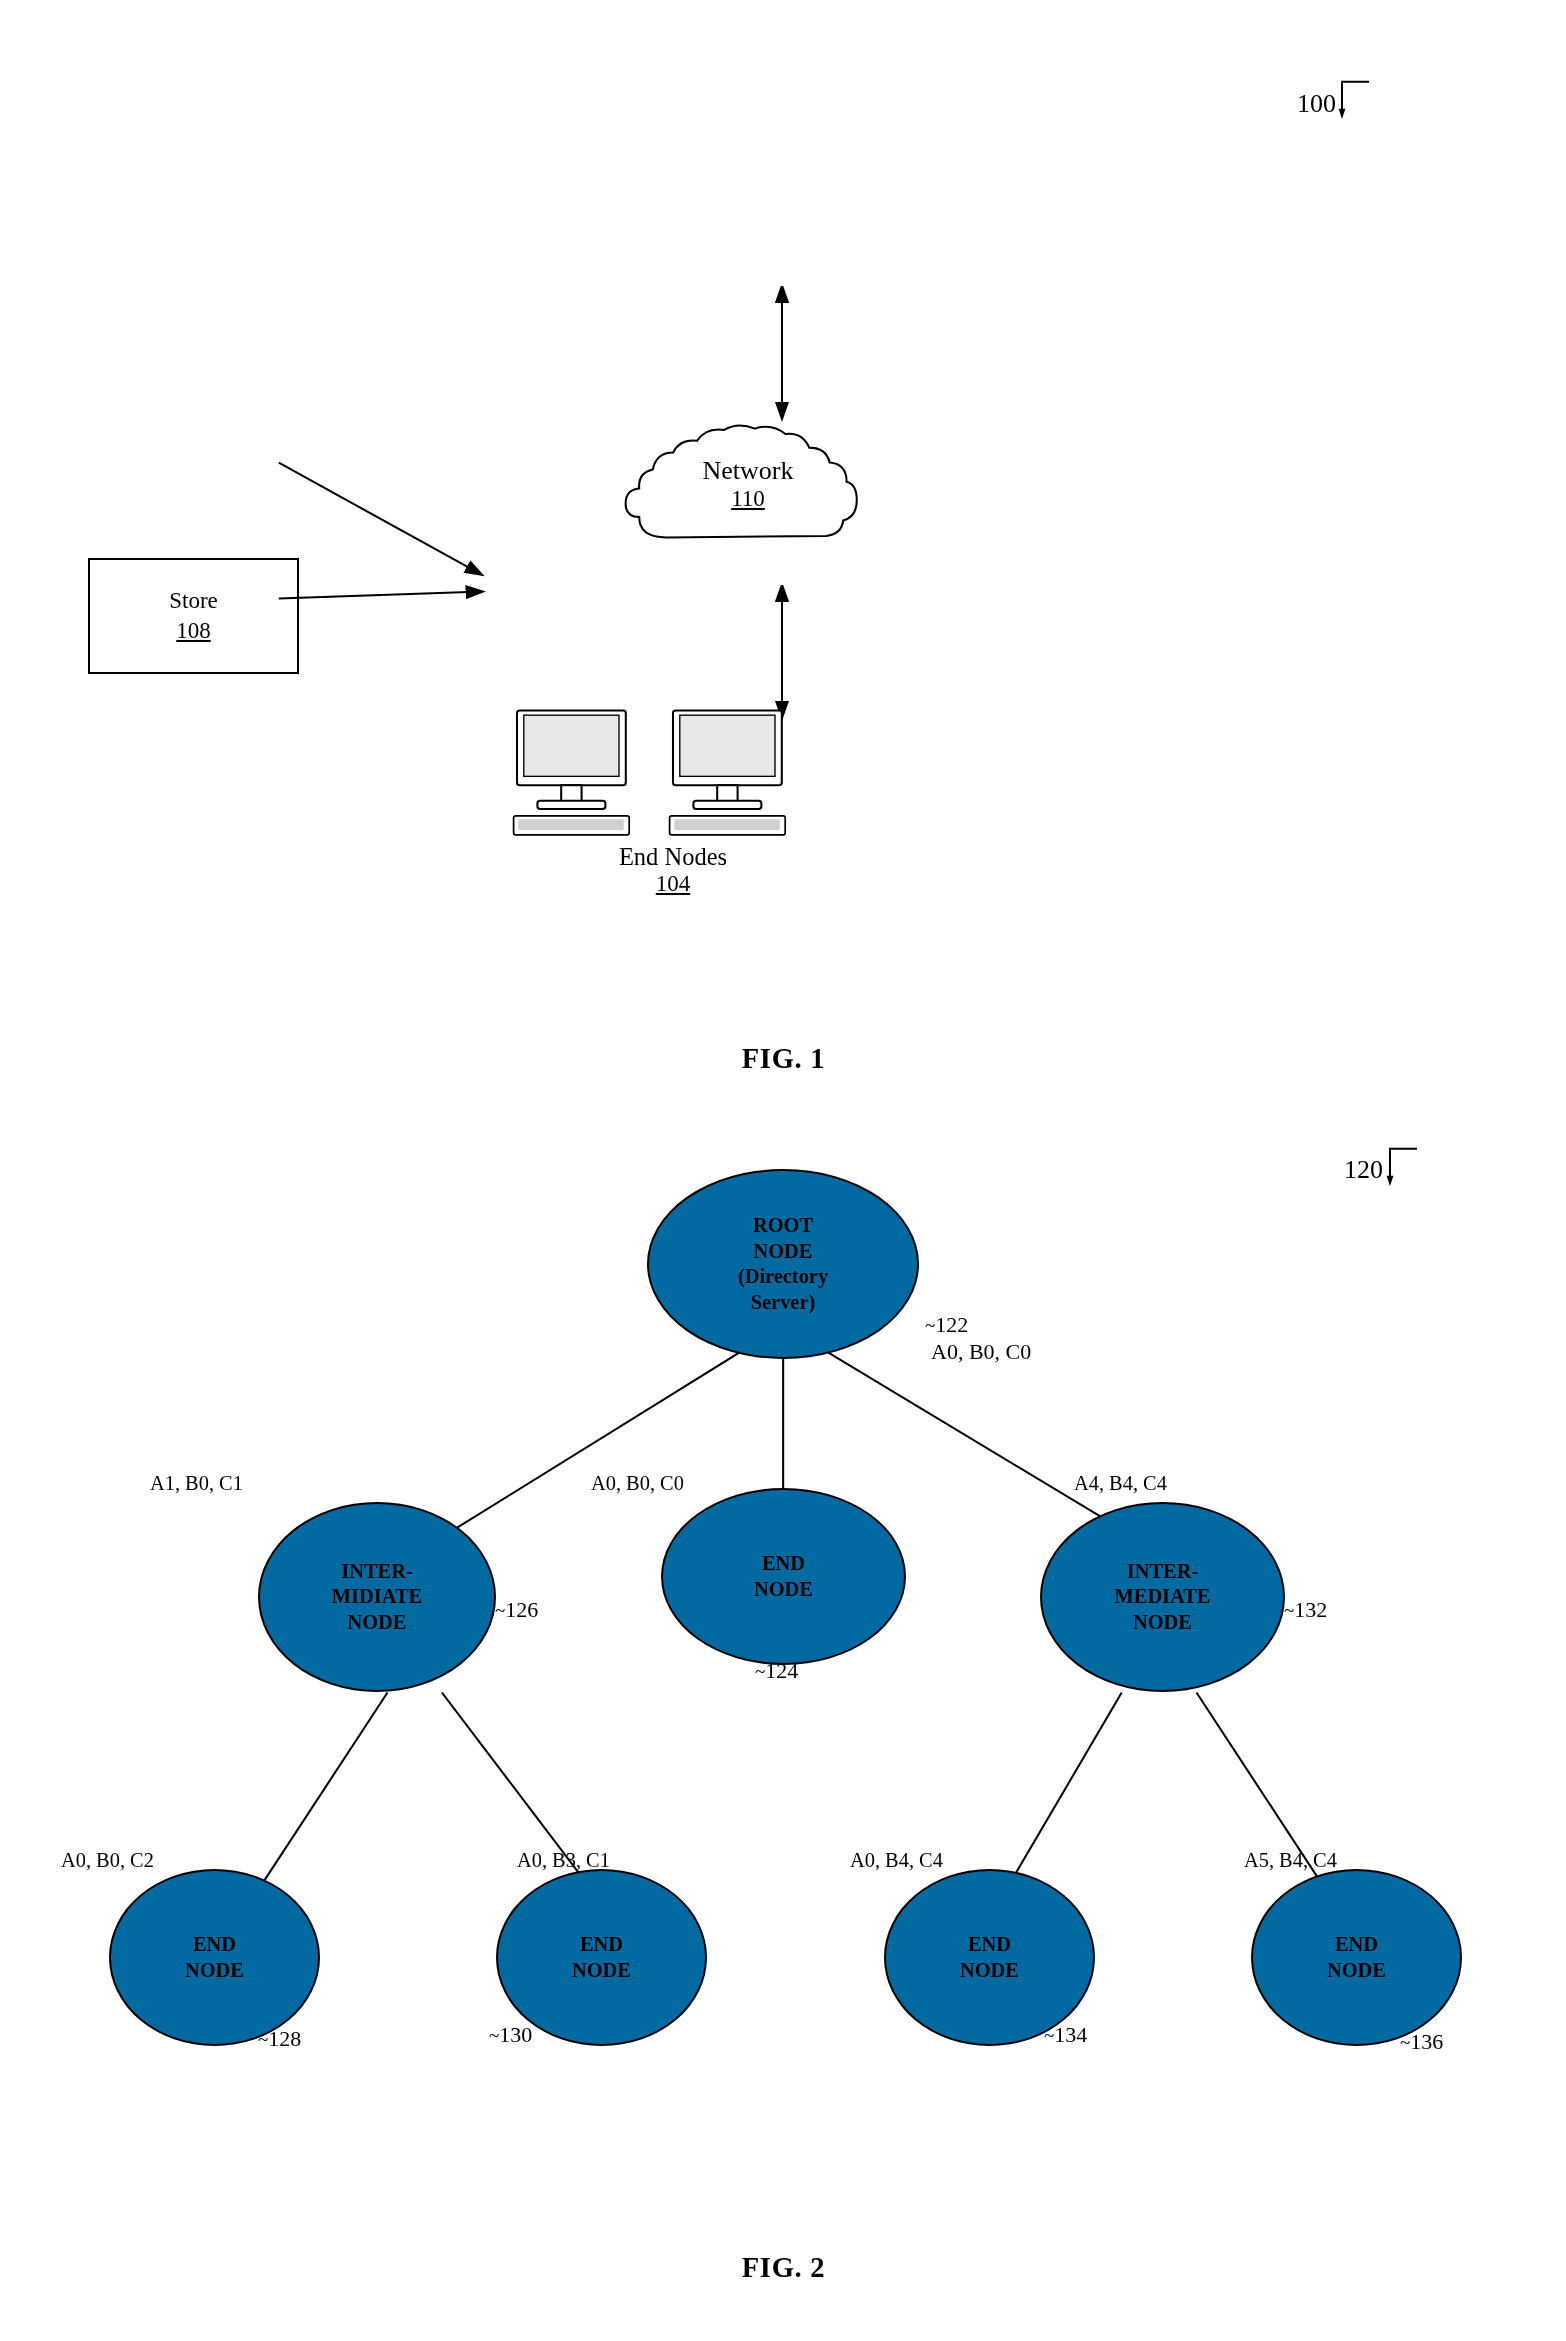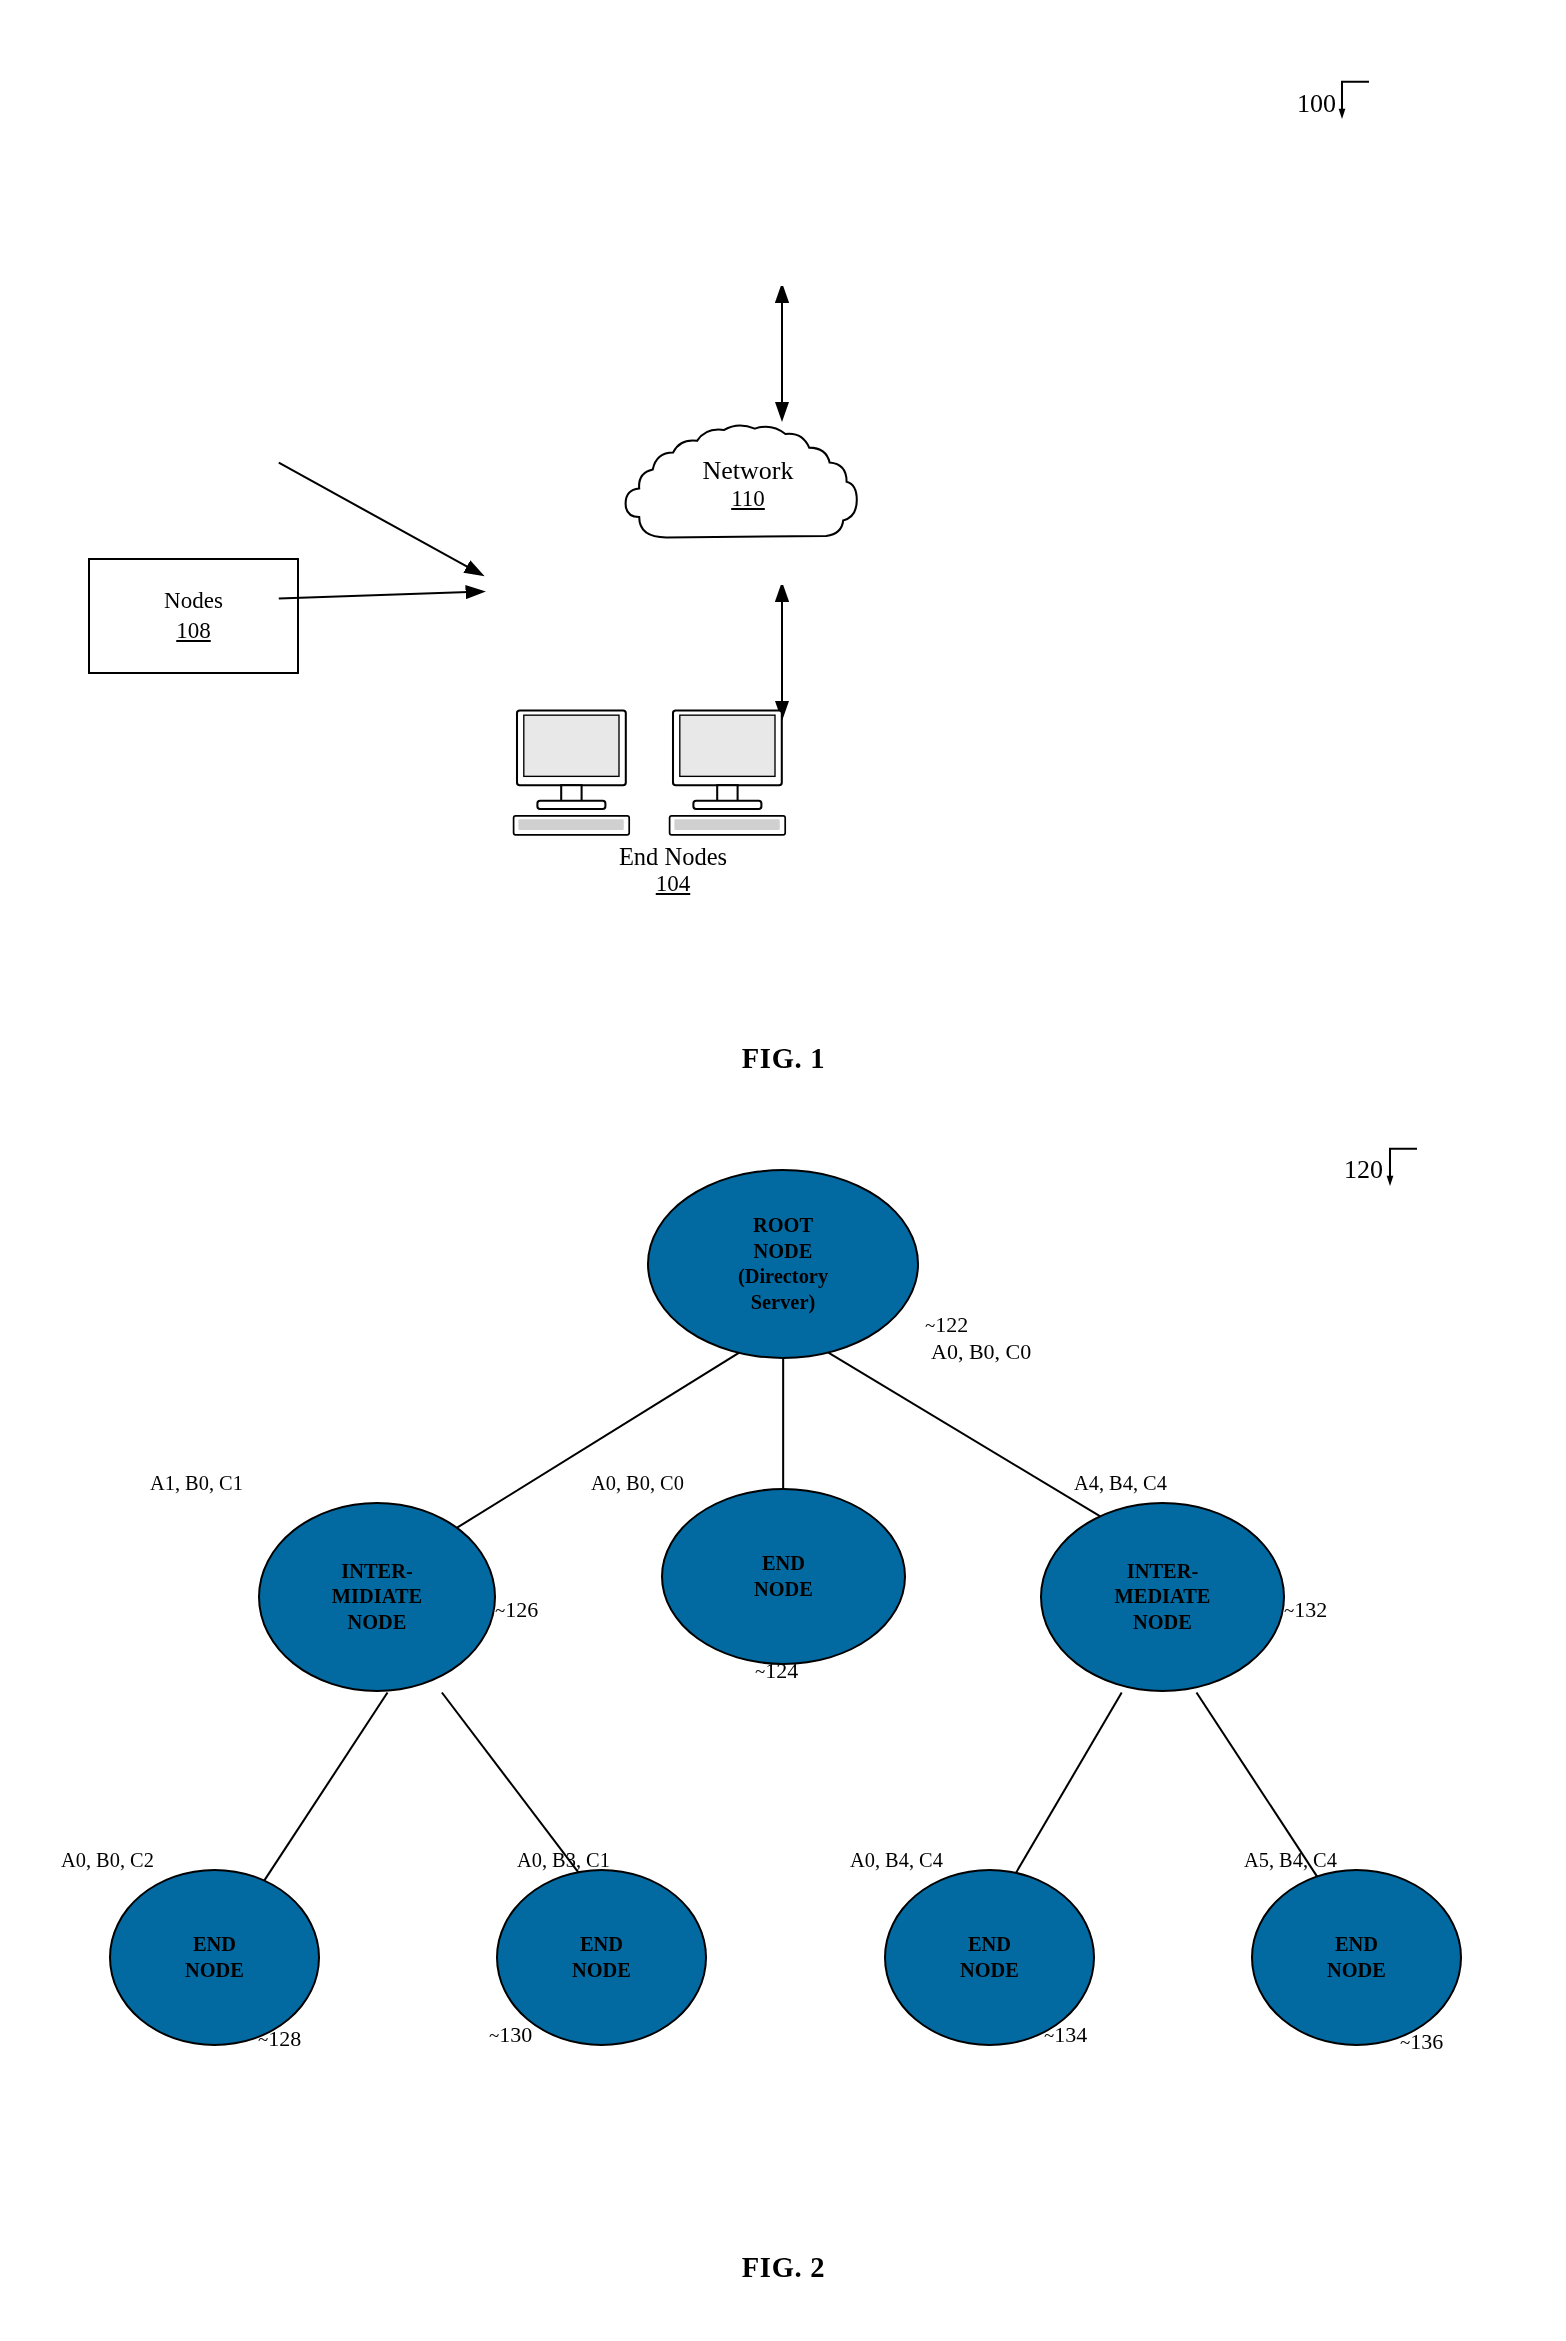--- a/index.html
+++ b/index.html
@@ -130,21 +130,21 @@
       </svg>
       <div style="position:absolute; top:41px; left:0; width:272px; text-align:center;">
         <div style="font-size:26px;">Network</div>
         <div style="font-size:23px; text-decoration:underline;">110</div>
       </div>
     </div>
 
 
     <div class="box" style="top:517px; left:88px; width:211px; height:116px;">
       <div class="box-text">
-        <div>Nodes</div>
+        <div>Store</div>
         <div style="text-decoration:underline;">108</div>
       </div>
     </div>
 
     <svg style="position:absolute; top:340px; left:272px; width:326px; height:340px;" viewBox="0 0 480 500" width="326" height="340">
 
       <line x1="10" y1="120" x2="300" y2="280" stroke="#000" stroke-width="3" marker-end="url(#arrowhead-down)"></line>
 
       <line x1="10" y1="320" x2="300" y2="310" stroke="#000" stroke-width="3" marker-end="url(#arrowhead-down)"></line>
     </svg>

